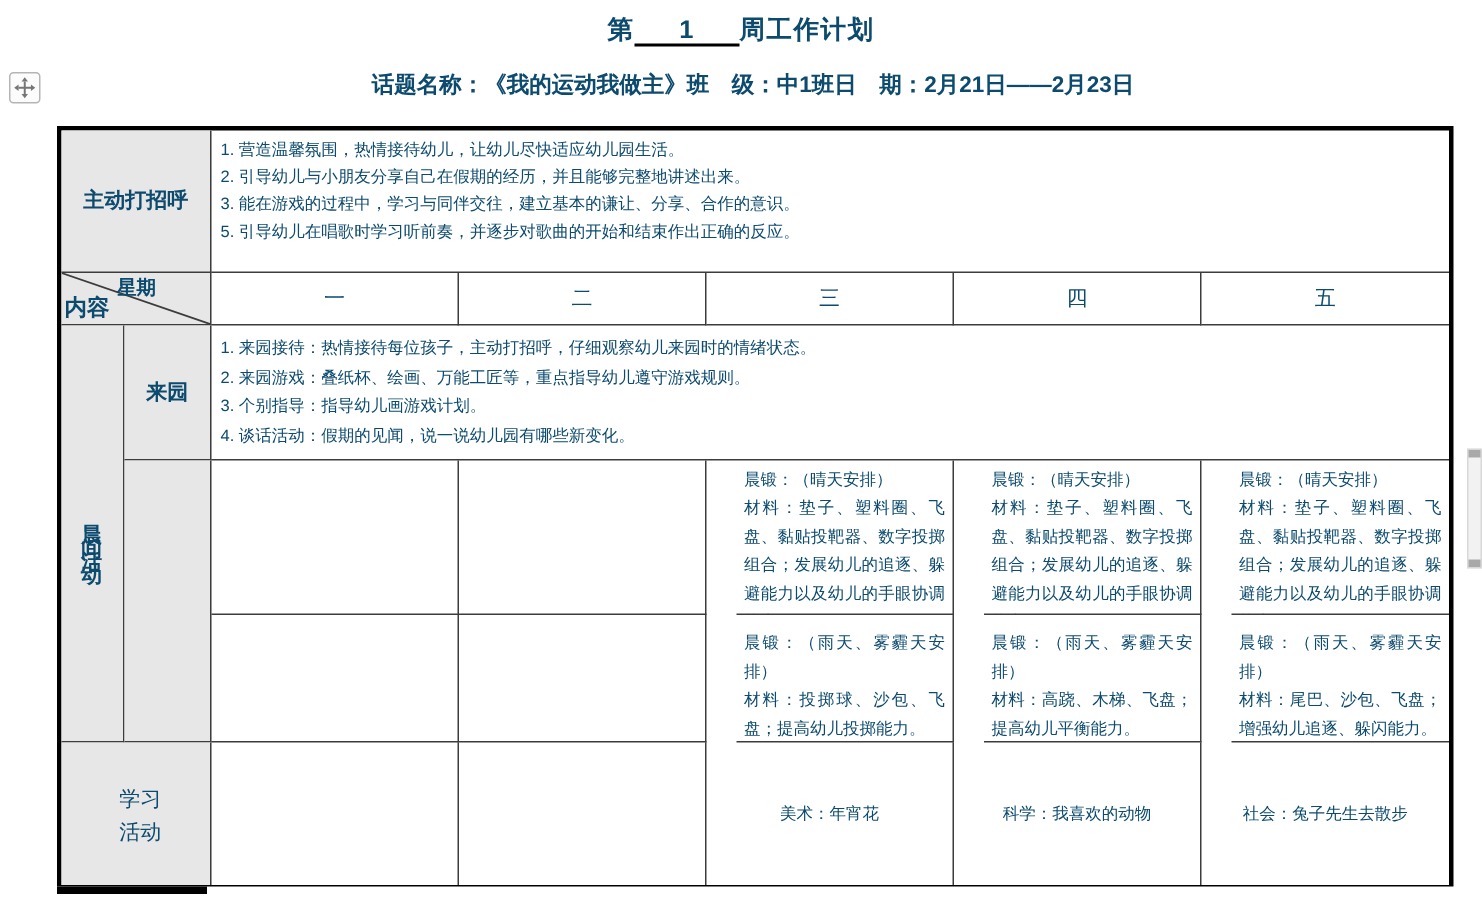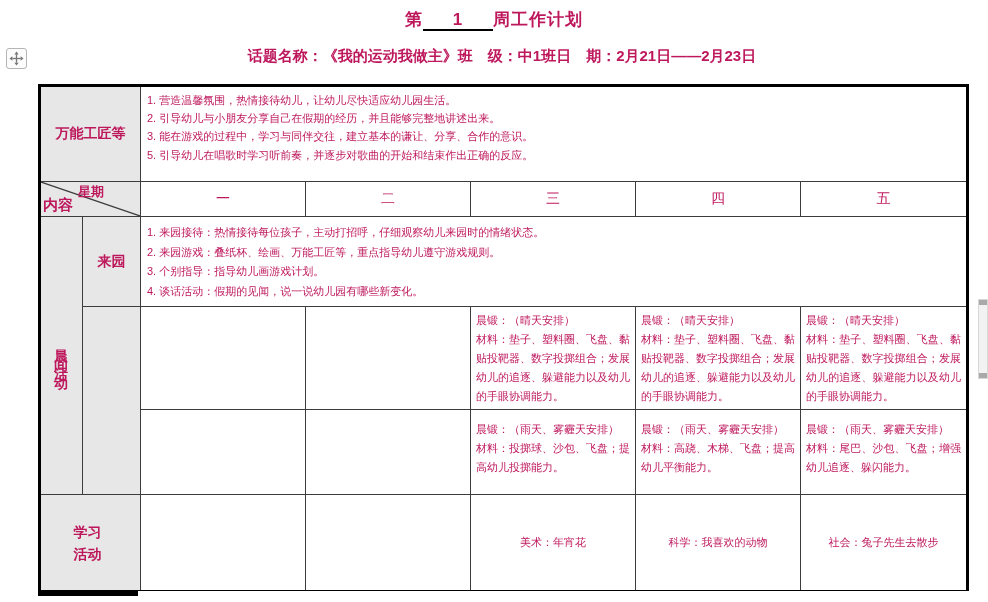--- a/index.html
+++ b/index.html
@@ -1,18 +1,18 @@
 <!DOCTYPE html>
 <html><head>
 <meta charset="utf-8">
 <style>
   html,body{margin:0;padding:0;background:#fff;}
   .sheet{
     position:relative;width:988px;height:602px;background:#ffffff;overflow:hidden;
-    font-family:"Liberation Sans","DejaVu Sans",sans-serif;color:#be185d;
+    font-family:"Liberation Sans","DejaVu Sans",sans-serif;color:#0c4a6e;
   }
   
   .doc-title{
     position:absolute;top:8px;left:0;width:100%;text-align:center;
     font-size:17px;font-weight:bold;letter-spacing:1px;
   }
   .doc-title .blank{
     display:inline-block;min-width:62px;text-align:center;
     border-bottom:2px solid #000;padding:0 4px;line-height:19px;
   }
@@ -42,26 +42,26 @@
     overflow:hidden;
   }
   .cell.no-r{border-right:none;}
   .cell.no-b{border-bottom:none;}
   .grey{background:#e7e7e7;}
   .center{display:flex;align-items:center;justify-content:center;}
   .label-text{font-size:14px;font-weight:bold;}
   .day-text{font-size:14px;}
   .body-text{font-size:11px;line-height:18px;padding:4px 6px;}
   .list-line{white-space:nowrap;}
-  .exercise{font-size:11px;line-height:19px;padding:4px 5px;text-align:justify;}
+  .exercise{font-size:11px;line-height:19px;padding:4px 5px;text-align:justify;margin-left:20px;}
   .vertical-label{
     writing-mode:vertical-rl;text-orientation:upright;
     font-size:14px;font-weight:bold;letter-spacing:9px;line-height:20px;
   }
-  .wrap-label{width:34px;text-align:left;font-size:14px;font-weight:bold;line-height:22px;}
+  .wrap-label{width:34px;text-align:right;font-size:14px;font-weight:normal;line-height:22px;}
   
   .diag svg{position:absolute;left:0;top:0;width:100%;height:100%;}
   .diag .diag-top{position:absolute;top:1px;left:37px;font-size:13px;font-weight:bold;}
   .diag .diag-bottom{position:absolute;bottom:1px;left:2px;font-size:15px;font-weight:bold;}
   
   .learning-cell{font-size:11px;}
   
   .scroll-fragment{
     position:absolute;right:0px;top:299px;width:10px;height:80px;
     background:#f2f2f2;border:1px solid #d8d8d8;box-sizing:border-box;
@@ -100,21 +100,21 @@
 
   <div class="info-line">
     <span>话题名称：《我的运动我做主》</span>
     <span>班　级：中1班</span>
     <span>日　期：2月21日——2月23日</span>
   </div>
 
   <div class="plan-table">
 
     <div class="cell grey center" style="grid-column:1/3;grid-row:1;">
-      <span class="label-text">万能工匠等</span>
+      <span class="label-text">主动打招呼</span>
     </div>
     <div class="cell no-r body-text" style="grid-column:3/8;grid-row:1;line-height:18.2px;">
       <div class="list-line">1. 营造温馨氛围，热情接待幼儿，让幼儿尽快适应幼儿园生活。</div>
       <div class="list-line">2. 引导幼儿与小朋友分享自己在假期的经历，并且能够完整地讲述出来。</div>
       <div class="list-line">3. 能在游戏的过程中，学习与同伴交往，建立基本的谦让、分享、合作的意识。</div>
       <div class="list-line">5. 引导幼儿在唱歌时学习听前奏，并逐步对歌曲的开始和结束作出正确的反应。</div>
     </div>
 
     <div class="cell grey diag" style="grid-column:1/3;grid-row:2;">
       <svg>

